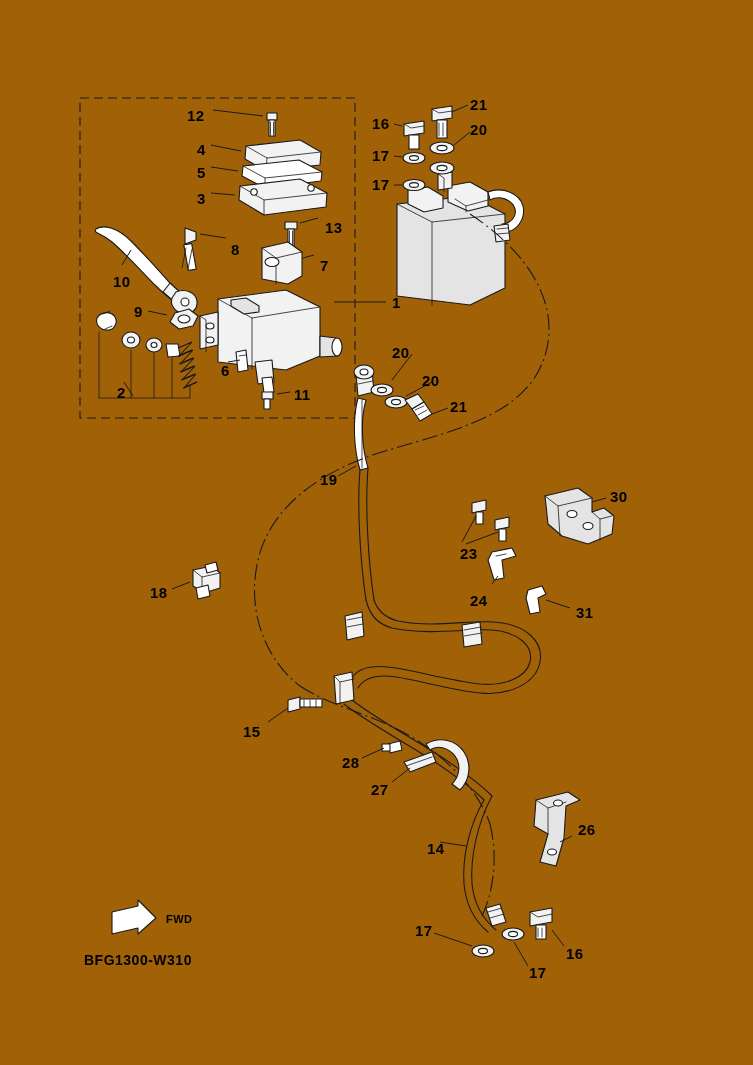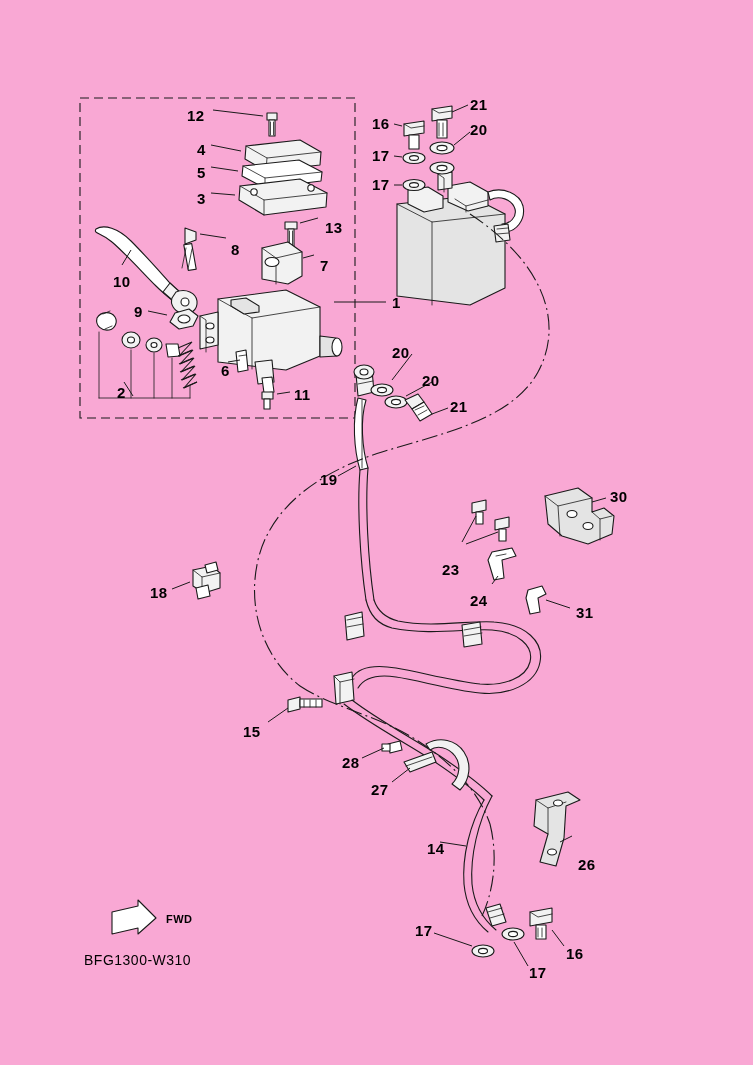--- a/index.html
+++ b/index.html
@@ -7,42 +7,42 @@
     padding: 0;
     background: #ffffff;
   }
   body {
     font-family: "Liberation Sans", sans-serif;
   }
   #page {
     position: relative;
     width: 753px;
     height: 1065px;
-    background: #f9a8d4;
+    background: #a16207;
     overflow: hidden;
   }
   #diagram-svg {
     position: absolute;
     left: 0;
     top: 0;
   }
   .callout {
     position: absolute;
     font-family: "Liberation Sans", sans-serif;
     font-size: 15px;
     font-weight: bold;
     color: #000000;
     letter-spacing: 0.3px;
     white-space: nowrap;
   }
   .partcode {
     position: absolute;
     font-family: "Liberation Sans", sans-serif;
     font-size: 14px;
-    font-weight: normal;
+    font-weight: bold;
     color: #000000;
     letter-spacing: 0.5px;
   }
   .fwd-label {
     position: absolute;
     font-family: "Liberation Sans", sans-serif;
     font-size: 11px;
     font-weight: bold;
     color: #000000;
     letter-spacing: 0.5px;
@@ -414,29 +414,29 @@
   <div class="callout" style="left:372px; top:115px;">16</div>
   <div class="callout" style="left:470px; top:96px;">21</div>
   <div class="callout" style="left:470px; top:121px;">20</div>
   <div class="callout" style="left:372px; top:147px;">17</div>
   <div class="callout" style="left:372px; top:176px;">17</div>
   <div class="callout" style="left:392px; top:344px;">20</div>
   <div class="callout" style="left:422px; top:372px;">20</div>
   <div class="callout" style="left:450px; top:398px;">21</div>
   <div class="callout" style="left:320px; top:471px;">19</div>
   <div class="callout" style="left:610px; top:488px;">30</div>
-  <div class="callout" style="left:442px; top:545px;margin-top:16px;">23</div>
+  <div class="callout" style="left:460px; top:545px;">23</div>
   <div class="callout" style="left:470px; top:592px;">24</div>
   <div class="callout" style="left:576px; top:604px;">31</div>
   <div class="callout" style="left:150px; top:584px;">18</div>
   <div class="callout" style="left:243px; top:723px;">15</div>
   <div class="callout" style="left:342px; top:754px;">28</div>
   <div class="callout" style="left:371px; top:781px;">27</div>
   <div class="callout" style="left:415px; top:840px;margin-left:12px;">14</div>
-  <div class="callout" style="left:578px; top:856px;text-align:center;">26</div>
+  <div class="callout" style="left:578px; top:821px;text-align:center;">26</div>
   <div class="callout" style="left:415px; top:922px;">17</div>
   <div class="callout" style="left:566px; top:945px;">16</div>
   <div class="callout" style="left:529px; top:964px;">17</div>
 
   <div class="fwd-label" style="left:124px; top:913px;padding-left:42px;">FWD</div>
   <div class="partcode" style="left:84px; top:952px;">BFG1300-W310</div>
 
 </div>
 
 </body></html>

